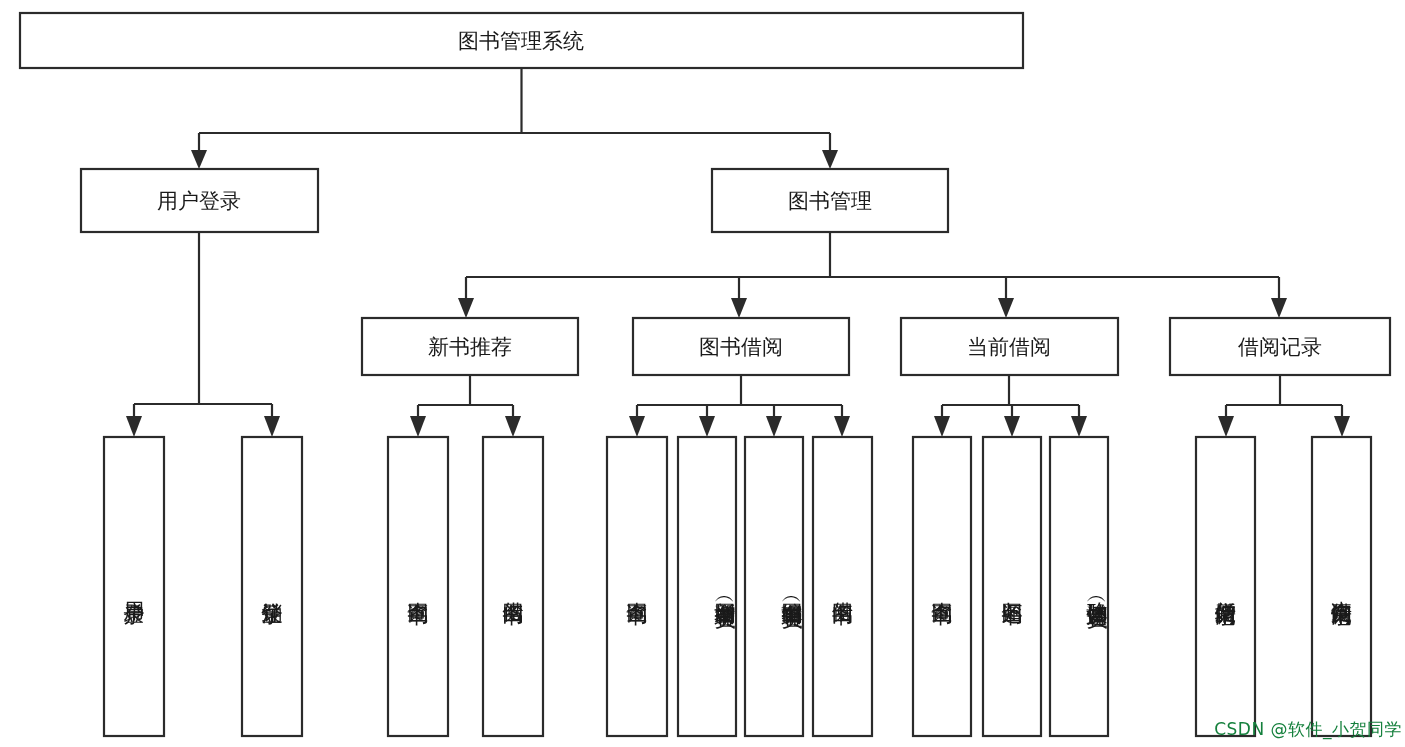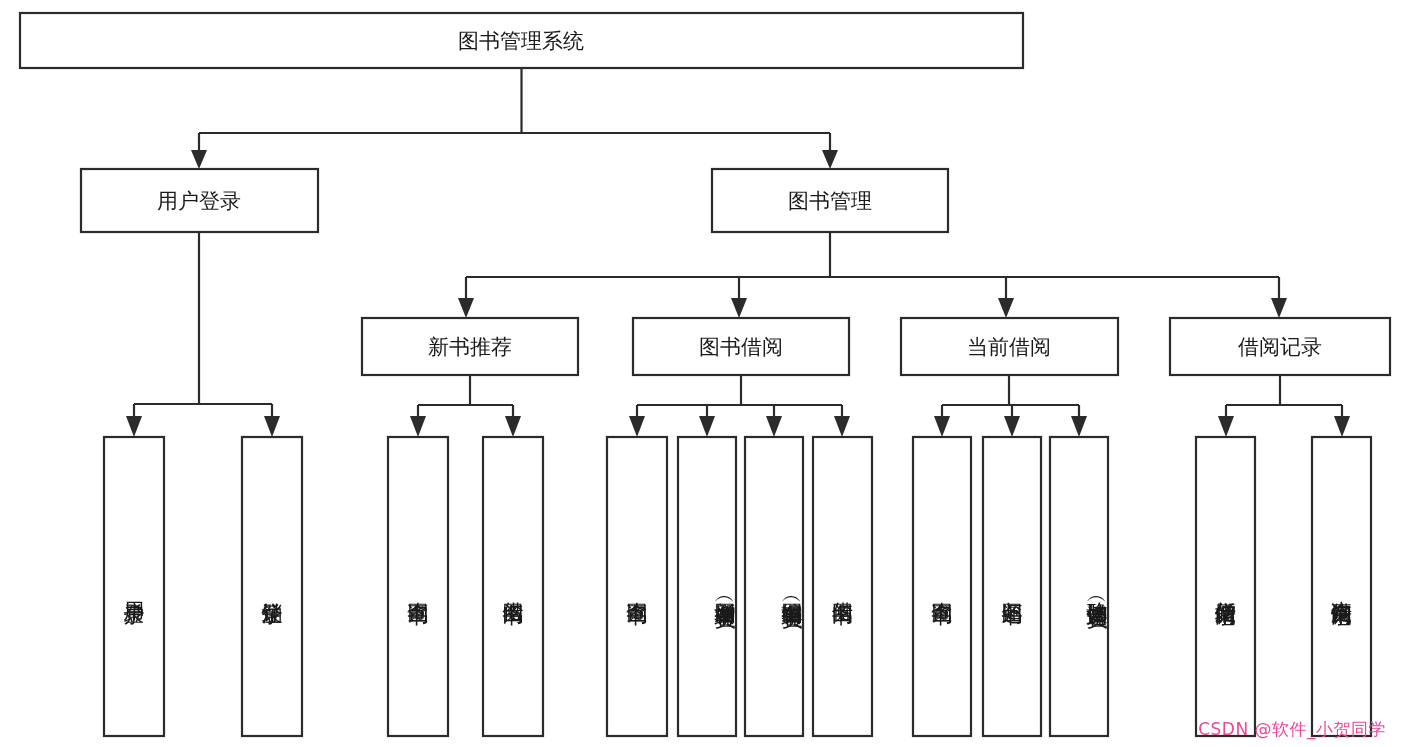--- a/index.html
+++ b/index.html
@@ -59,25 +59,25 @@
     color: #1a1a1a;
     letter-spacing: 1px;
     display: flex;
     align-items: center;
     justify-content: center;
     white-space: nowrap;
     pointer-events: none;
   }
   .watermark {
     position: absolute;
-    right: 16px;
+    right: 0;
     bottom: 6px;
     font-family: "DejaVu Sans", "Liberation Sans", sans-serif;
     font-size: 17px;
-    color: #ec4899;
+    color: #15803d;
     letter-spacing: 0.5px;
     white-space: nowrap;
   }
 </style>
 </head>
 <body>
 
 <div id="diagram-root">
 
   <svg class="flow" viewBox="0 0 1405 747" xmlns="http://www.w3.org/2000/svg">

